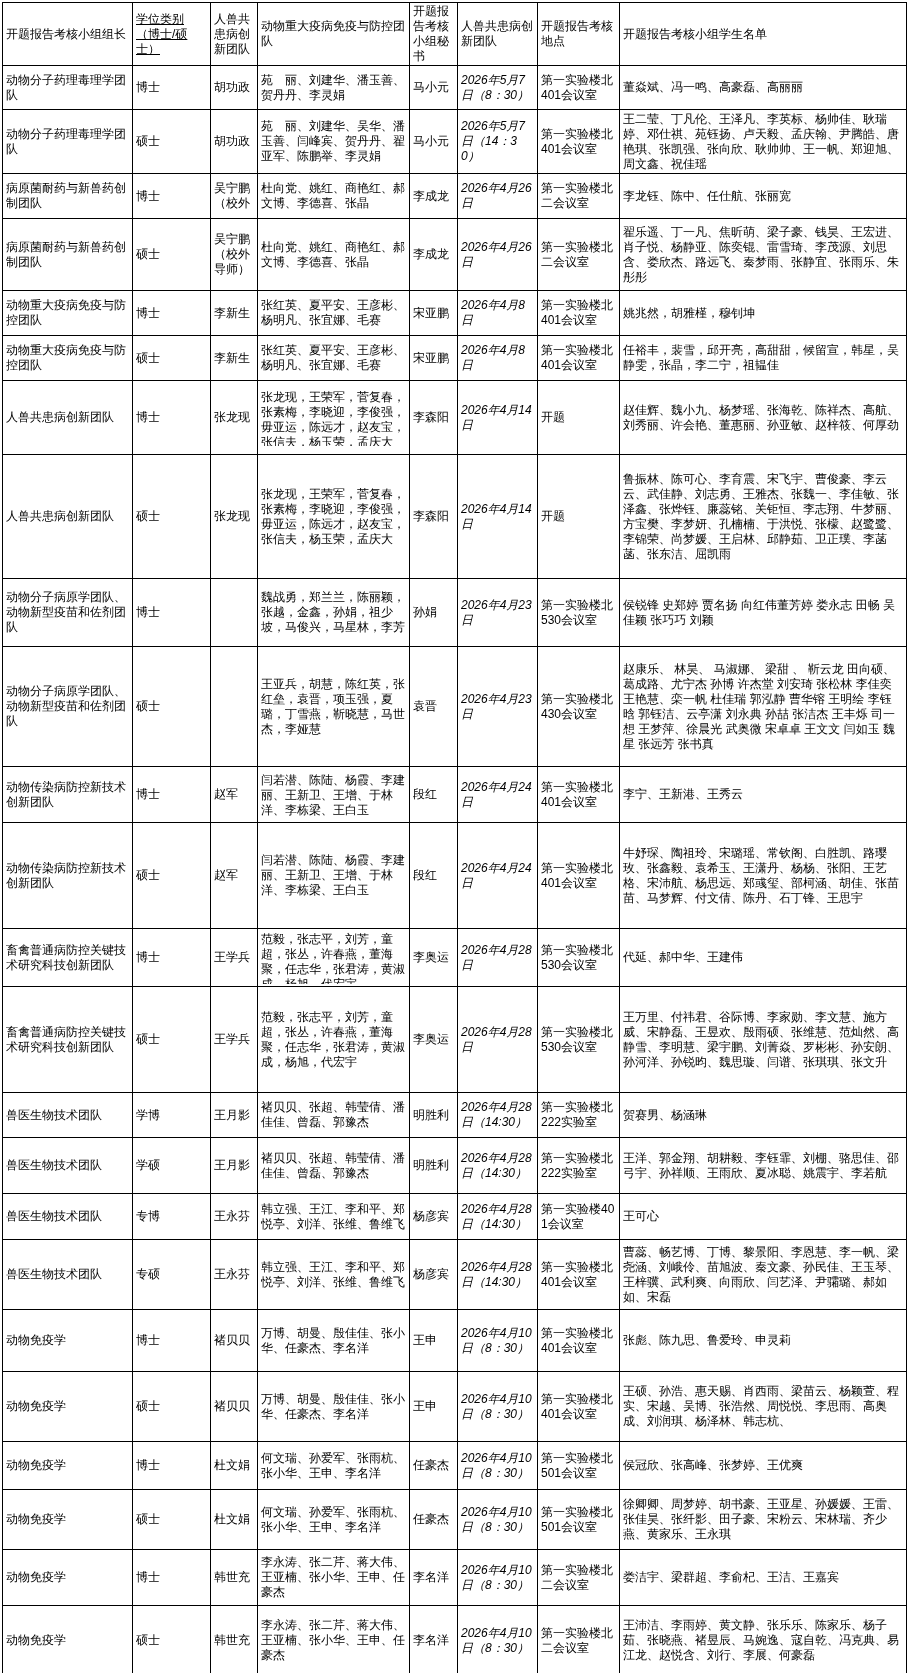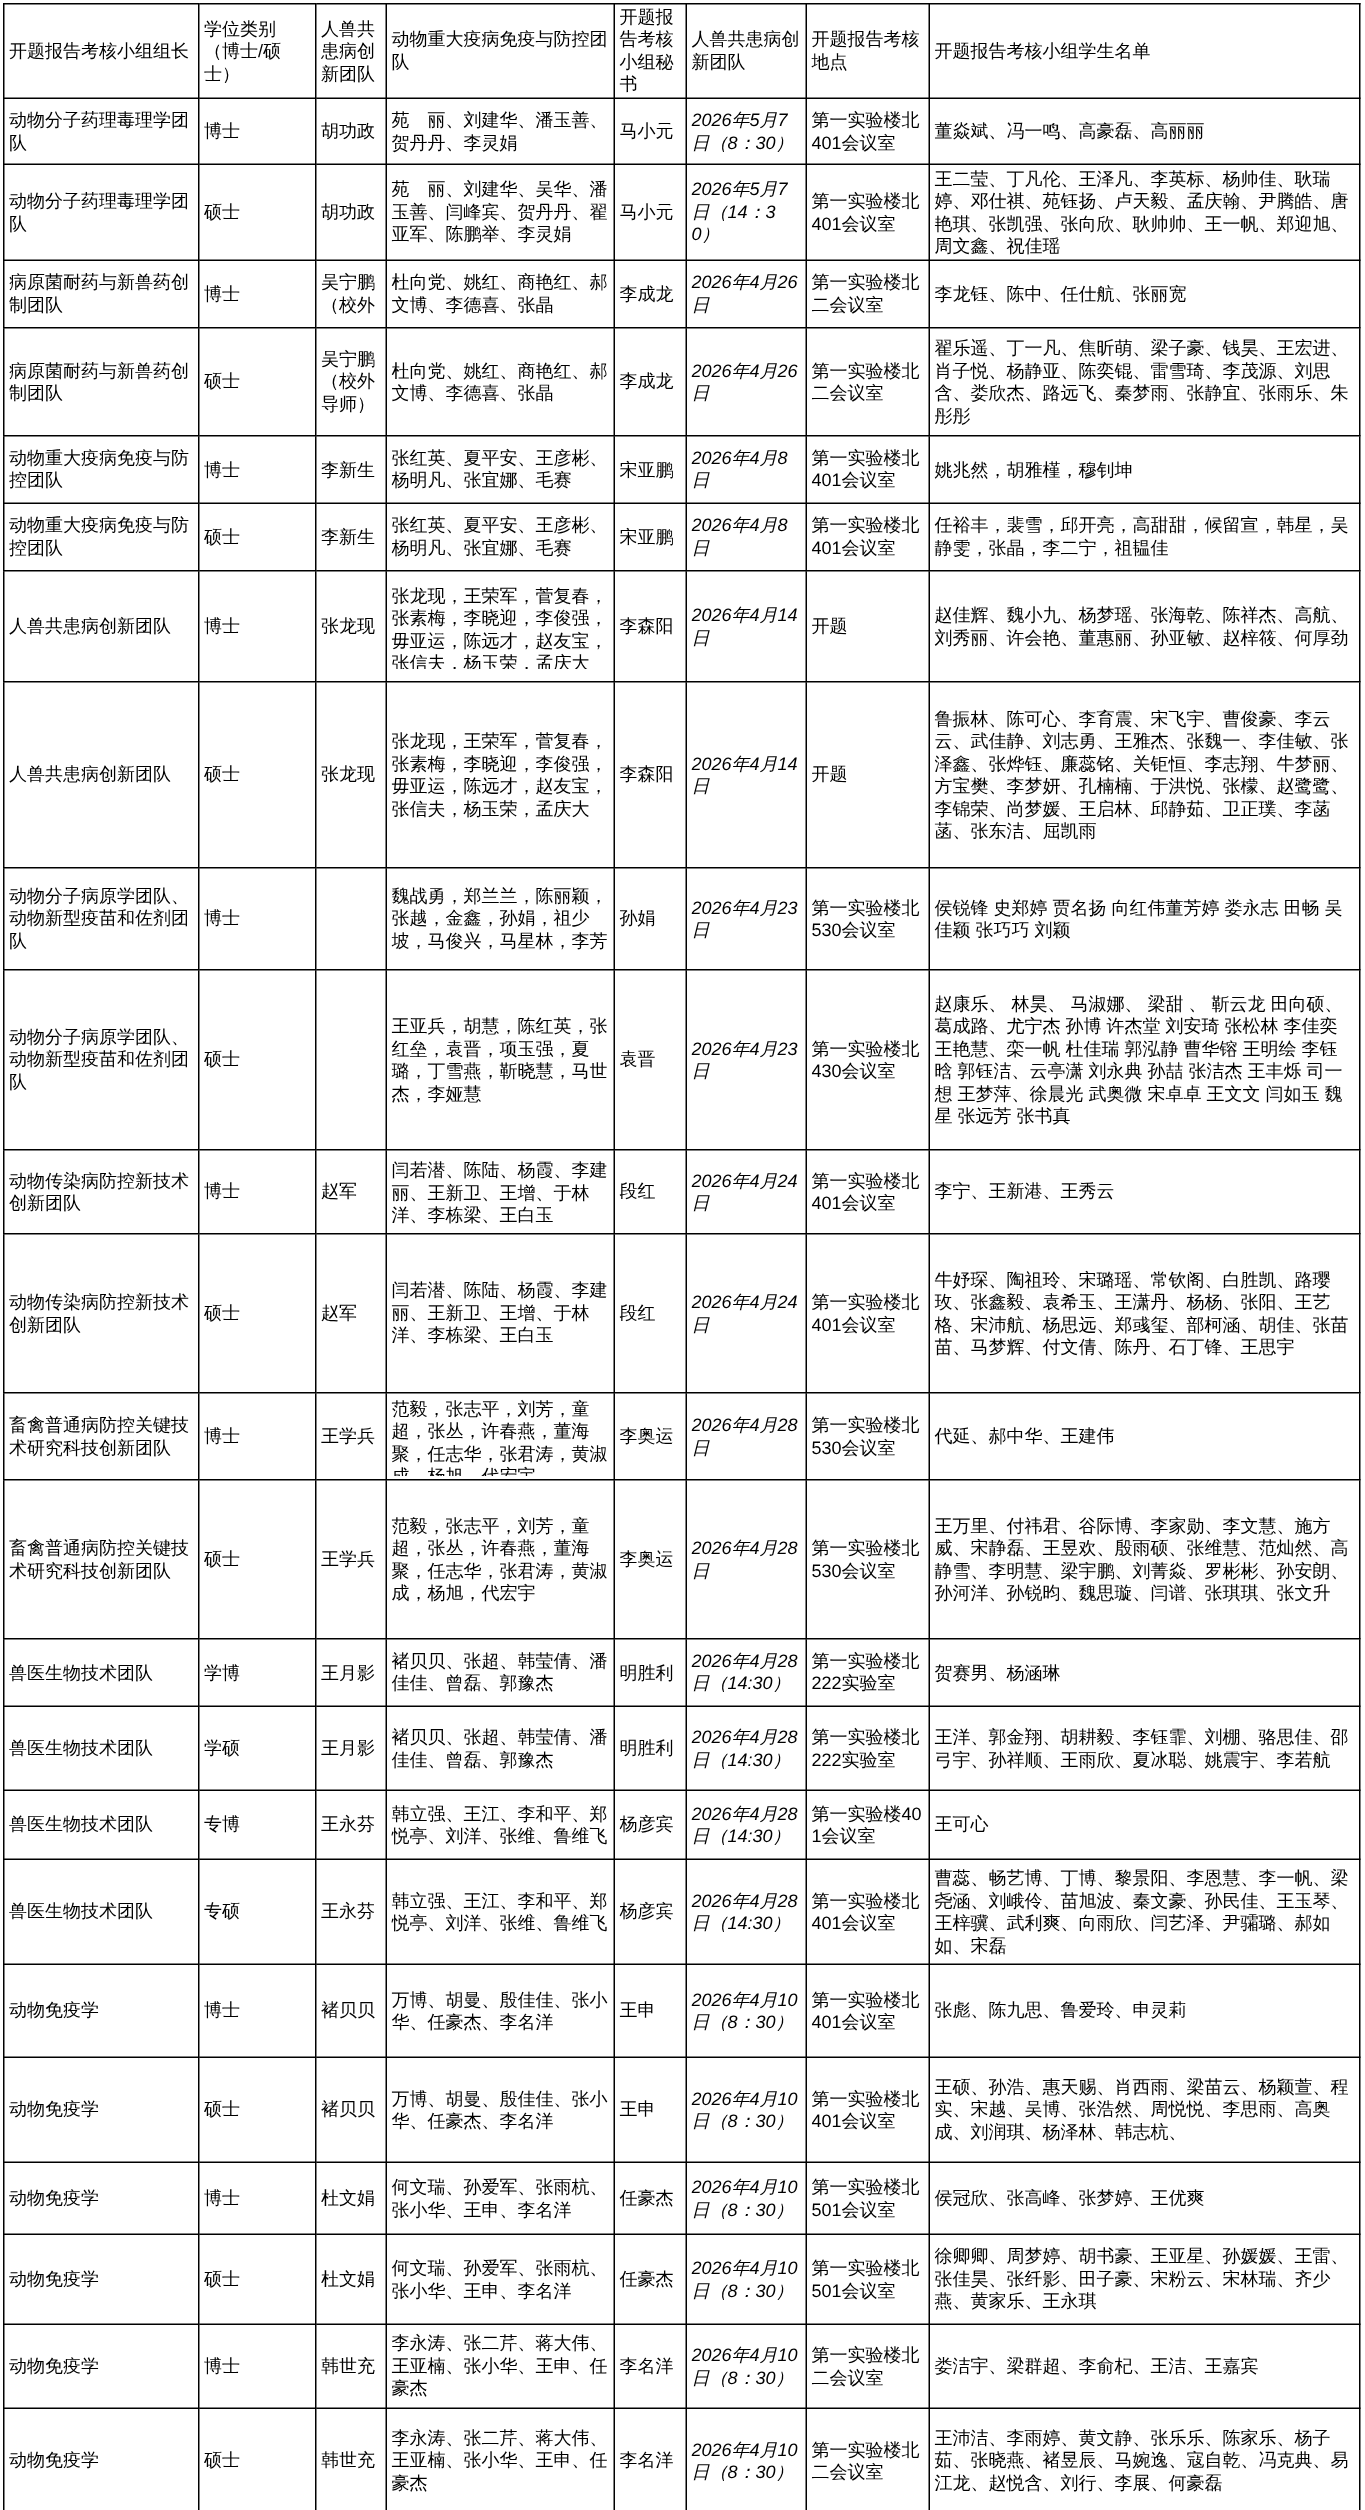--- a/index.html
+++ b/index.html
@@ -10,21 +10,21 @@
     padding:1px 3px;
     vertical-align:middle;
     overflow:hidden;
     word-break:break-all;
     font-weight:normal;
     text-align:left;
   }
   table.assess thead tr{height:55px;}
   td.c-degree{text-align:center;}
   td.c-time{text-align:center;font-style:italic;}
-  th.h-degree{text-align:center;}
+  th.h-degree{text-align:center;text-decoration:underline;}
   .cw{overflow:hidden;}
 </style>
 </head>
 <body>
 
 <div class="page">
   <table class="assess">
     <colgroup>
       <col style="width:130px">
       <col style="width:78px">

